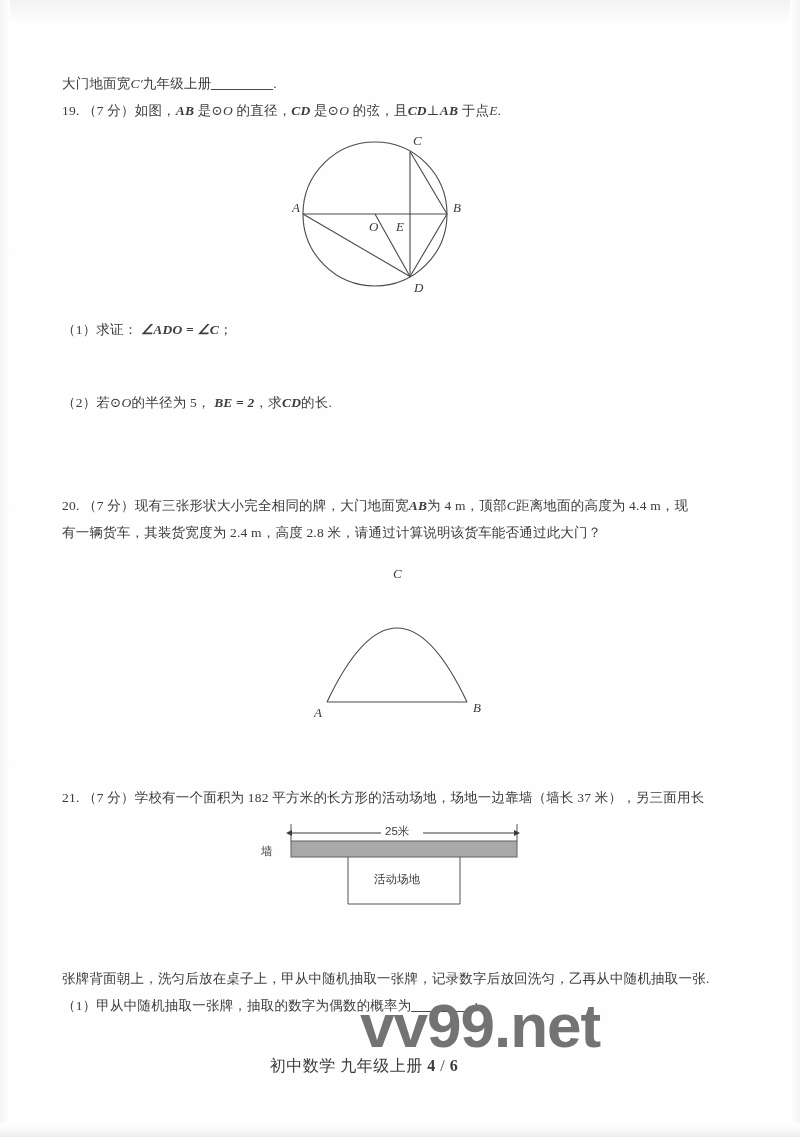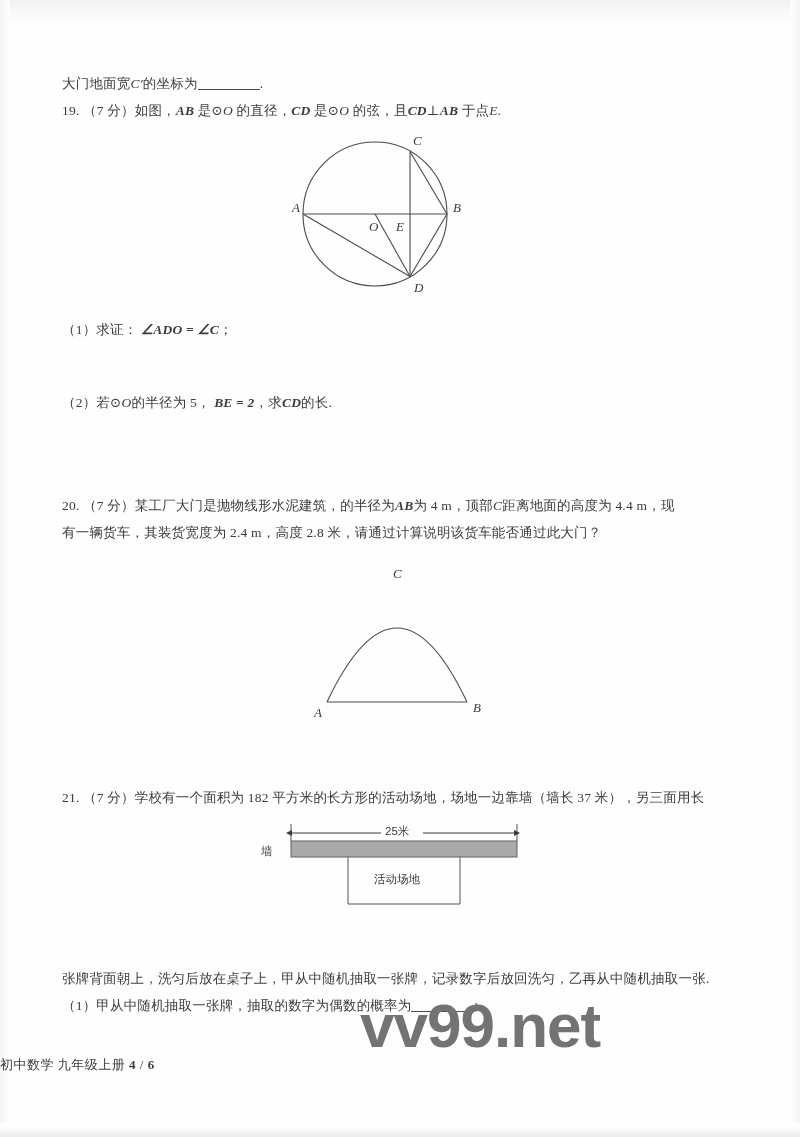--- a/index.html
+++ b/index.html
@@ -99,22 +99,22 @@
     font-family: "Liberation Sans", sans-serif;
     font-size: 11.5px;
     fill: #3a3a3a;
   }
 
   .footer {
     position: absolute;
     left: 0;
     top: 1056px;
     width: 728px;
-    text-align: left;
-    font-size: 13px;
+    text-align: center;
+    font-size: 16px;
     color: #3c3c3c;
     letter-spacing: 0.5px;
   }
   .footer b { font-weight: bold; }
 
   .watermark {
     position: absolute;
     left: 360px;
     top: 990px;
     font-family: "Liberation Sans", sans-serif;
@@ -133,21 +133,21 @@
 <div class="page">
 
   <div class="page-edge-top"></div>
   <div class="page-edge-left"></div>
   <div class="page-edge-right"></div>
   <div class="page-edge-bottom"></div>
 
   <div class="content">
 
     <div class="qline">
-      <span>大门地面宽</span><span class="mi">C′</span><span>的坐标为</span><span class="blank"></span><span>.</span>
+      <span>大门地面宽</span><span class="mi">C′</span><span>九年级上册</span><span class="blank"></span><span>.</span>
     </div>
 
     <div class="qline">
       <span>19.</span>
       <span>（7 分）</span><span>如图，</span><span class="mb">AB</span>
       <span>是⊙</span><span class="mi">O</span>
       <span>的直径，</span><span class="mb">CD</span>
       <span>是⊙</span><span class="mi">O</span>
       <span>的弦，且</span><span class="mb">CD</span><span>⊥</span><span class="mb">AB</span>
       <span>于点</span><span class="mi">E</span><span>.</span>
@@ -193,21 +193,21 @@
     <div class="qline">
       <span>（2）</span><span>若⊙</span><span class="mi">O</span><span>的半径为 5，</span>
       <span class="mb">BE = 2</span><span>，求</span><span class="mb">CD</span><span>的长.</span>
     </div>
 
     <div class="gap-l"></div>
     <div class="gap-m"></div>
 
     <div class="qline">
       <span>20.</span>
-      <span>（7 分）</span><span>某工厂大门是抛物线形水泥建筑，的半径为</span><span class="mb">AB</span><span>为 4 m，顶部</span><span class="mi">C</span><span>距离地面的高度为 4.4 m，现</span>
+      <span>（7 分）</span><span>现有三张形状大小完全相同的牌，大门地面宽</span><span class="mb">AB</span><span>为 4 m，顶部</span><span class="mi">C</span><span>距离地面的高度为 4.4 m，现</span>
     </div>
     <div class="qline">
       <span>有一辆货车，其装货宽度为 2.4 m，高度 2.8 米，请通过计算说明该货车能否通过此大门？</span>
     </div>
 
     <div class="gap-s"></div>
 
     <div class="fig fig-center">
       <svg width="210" height="160" viewBox="0 0 210 160">
 

